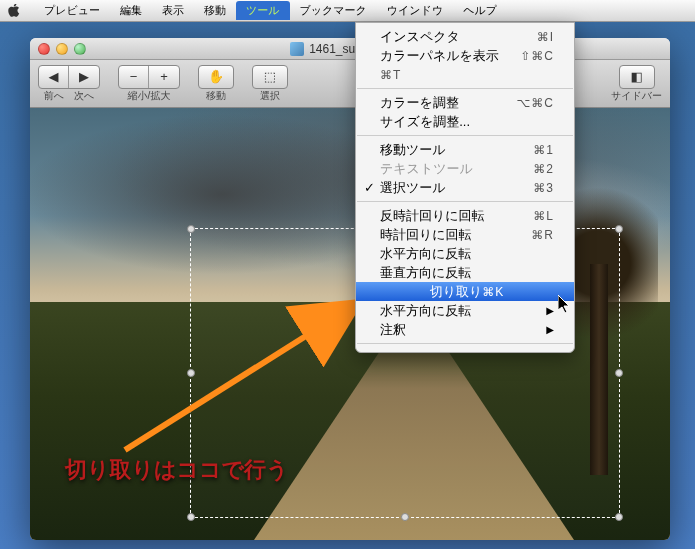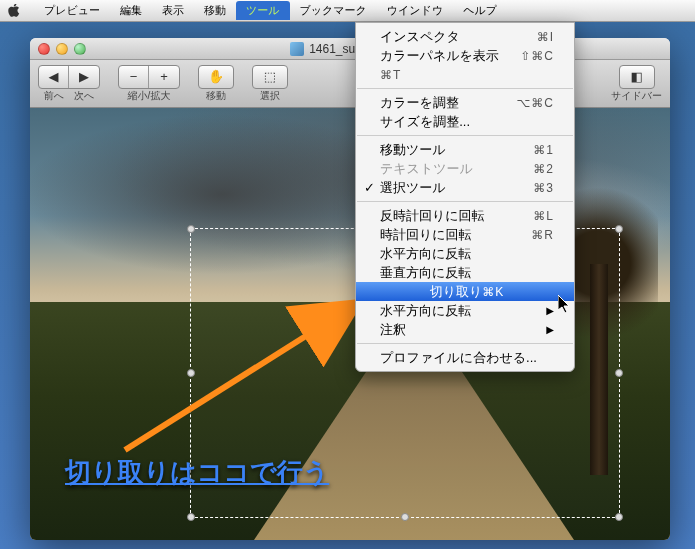--- a/index.html
+++ b/index.html
@@ -51,21 +51,21 @@
 .tree { position: absolute; right: 5%; top: 15%; width: 80px; height: 70%; }
 .trunk { position: absolute; left: 40%; top: 30%; width: 18px; height: 70%; background: linear-gradient(90deg, #1a1208, #3a2a18, #1a1208); }
 .foliage { position: absolute; top: 0; left: -20px; width: 120px; height: 60%; background: radial-gradient(circle, #2a2010 30%, transparent 70%); }
 
 
 .marquee { position: absolute; border: 1px dashed #fff; background: rgba(255,255,255,0.02); }
 .handle { position: absolute; width: 8px; height: 8px; background: #ddd; border: 1px solid #888; border-radius: 50%; }
 
 
 .arrow-svg { position: absolute; z-index: 150; pointer-events: none; }
-.annotation-text { position: absolute; color: #3b82f6; font-size: 26px; font-weight: bold; text-shadow: 0 2px 4px rgba(0,0,0,0.8); z-index: 150; pointer-events: none; text-decoration: underline; }
+.annotation-text { position: absolute; color: #b91c1c; font-size: 22px; font-weight: bold; text-shadow: 0 2px 4px rgba(0,0,0,0.8); z-index: 150; pointer-events: none; }
 
 .cursor { position: absolute; width: 14px; height: 20px; z-index: 300; }
 </style>
 </head>
 <body>
 
 <div class="menubar">
   <svg class="apple-logo" viewBox="0 0 16 16">
       <path fill="#333" d="M12.5 9.2c0-2.4 2-3.5 2.1-3.6-1.1-1.7-2.9-1.9-3.5-1.9-1.5-.2-2.9.9-3.7.9s-1.9-.9-3.2-.8c-1.6 0-3.1.9-4 2.4-1.7 2.9-.4 7.3 1.2 9.7.8 1.2 1.8 2.5 3 2.4 1.2 0 1.7-.8 3.1-.8s1.9.8 3.2.8c1.3 0 2.2-1.2 3-2.3.9-1.4 1.3-2.7 1.3-2.7s-2.5-1-2.5-4.1zM10.1 2.3c.7-.8 1.1-2 1-3.1-1 0-2.2.7-2.9 1.5-.6.7-1.2 1.9-1 3 1.1.1 2.2-.6 2.9-1.4z" transform="scale(0.8) translate(1,0)"></path>
     </svg>
@@ -205,23 +205,20 @@
     </div>
     <div class="menu-item">
       <span>水平方向に反転</span>
       <span class="submenu-arrow">▶</span>
     </div>
     <div class="menu-item">
       <span>注釈</span>
       <span class="submenu-arrow">▶</span>
     </div>
     <div class="menu-separator"></div>
-    <div class="menu-item">
-      <span>プロファイルに合わせる...</span>
-    </div>
   </div>
 
 <svg class="arrow-svg" style="top:290px;left:115px" width="260" height="180">
   <defs>
       <marker id="ah" markerWidth="12" markerHeight="12" refX="10" refY="6" orient="auto">
         <path d="M0,0 L12,6 L0,12 z" fill="#ff8c1a"></path>
       </marker>
     </defs>
   <line x1="10" y1="160" x2="240" y2="15" stroke="#ff8c1a" stroke-width="6" marker-end="url(#ah)"></line>
 </svg>

